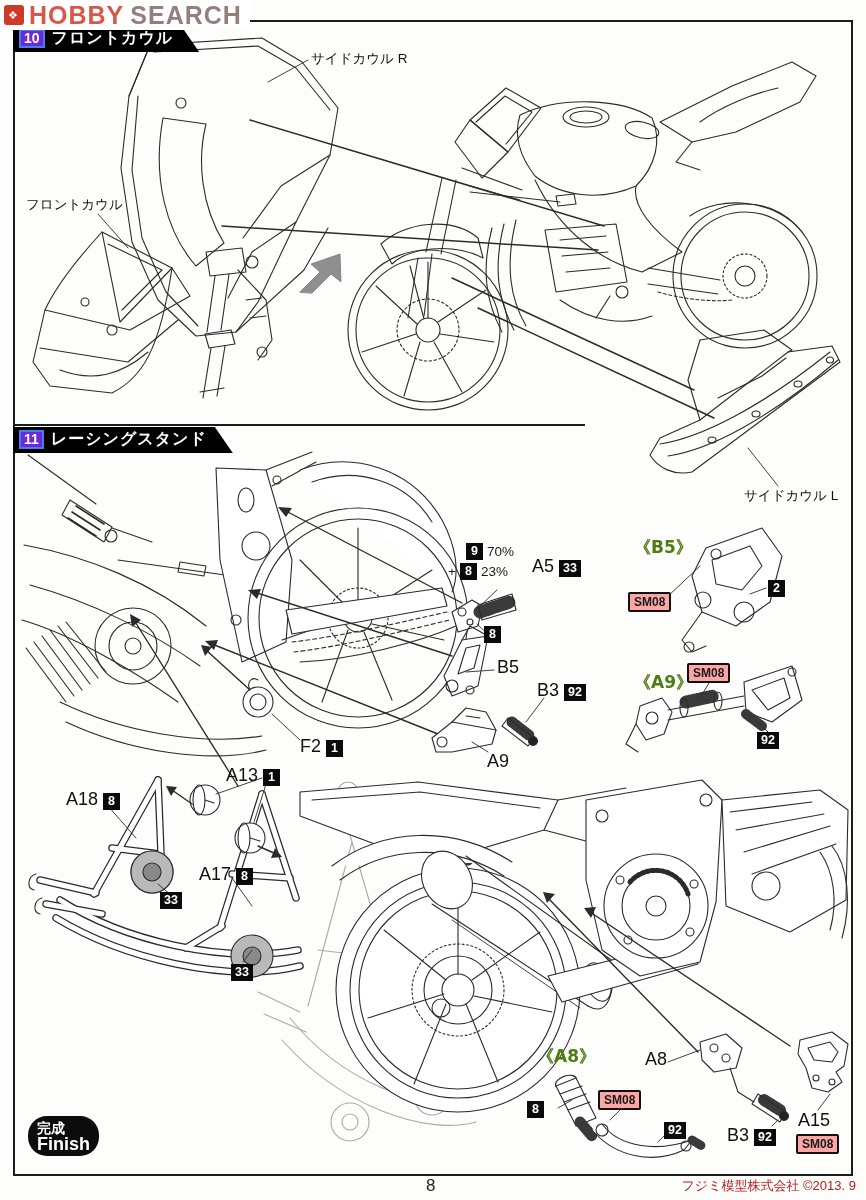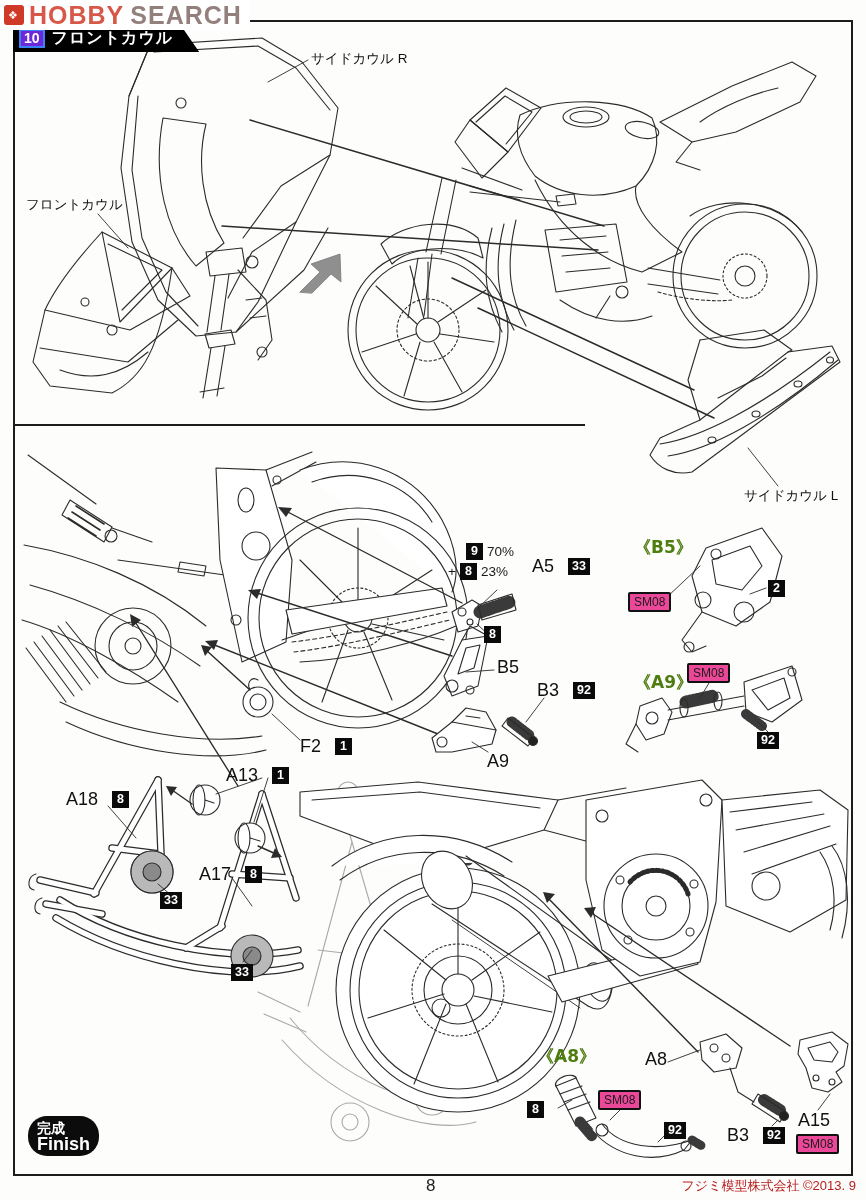--- a/index.html
+++ b/index.html
@@ -18,25 +18,25 @@
   .wm-second{color:rgba(120,95,90,.8);margin-left:6px;}
 
   
   .banner{position:absolute;background:#000;color:#fff;display:flex;align-items:center;gap:7px;
           padding:2px 26px 3px 6px;clip-path:polygon(0 0,calc(100% - 18px) 0,100% 100%,0 100%);z-index:4;}
   .banner .num{border:2px solid #3b82f6;background:#6d28d9;color:#fff;font-weight:bold;font-size:14px;line-height:15px;padding:0 3px;}
   .banner .ttl{font-size:16px;font-weight:bold;letter-spacing:1px;}
 
   
   .jp{position:absolute;font-size:13.5px;color:#111;white-space:nowrap;z-index:3;}
-  .plbl{position:absolute;font-size:18px;color:#111;white-space:nowrap;display:flex;align-items:center;gap:14px;z-index:3;}
+  .plbl{position:absolute;font-size:18px;color:#111;white-space:nowrap;display:flex;align-items:flex-end;gap:5px;z-index:3;}
   .chip{display:inline-block;background:#0a0a0a;color:#fff;font-size:12.5px;font-weight:bold;
         line-height:15px;padding:1px 4px;min-width:9px;text-align:center;}
   .chip.abs{position:absolute;z-index:3;}
-  .decal{display:inline-block;background:#ec4899;border:2px solid #111;font-size:12px;font-weight:normal;
+  .decal{display:inline-block;background:#fca5a5;border:2px solid #111;font-size:12px;font-weight:bold;
          line-height:14px;padding:1px 4px;border-radius:2px;}
   .decal.abs{position:absolute;z-index:3;}
   .subttl{position:absolute;font-size:17px;font-weight:bold;color:#4d7c0f;white-space:nowrap;z-index:3;
           font-family:"DejaVu Sans","Liberation Sans",sans-serif;}
   .mix{position:absolute;font-size:13.5px;z-index:3;}
   .mix .row{display:flex;align-items:center;gap:4px;margin-bottom:3px;}
 
   .finish{position:absolute;background:#0c0c0c;color:#fff;border-radius:7px;padding:4px 9px;z-index:4;}
   .finish .f-jp{font-size:14px;font-weight:bold;line-height:16px;}
   .finish .f-en{font-size:18px;font-weight:bold;line-height:16px;}
@@ -455,20 +455,24 @@
       </div>
     <div class="wm-text">
       <span class="wm-first">HOBBY</span><span class="wm-second">SEARCH</span>
     </div>
   </div>
 
   <div class="banner" style="left:13px;top:26px;">
     <span class="num">10</span>
     <span class="ttl">フロントカウル</span>
   </div>
+  <div class="banner" style="left:13px;top:427px;">
+    <span class="num">11</span>
+    <span class="ttl">レーシングスタンド</span>
+  </div>
 
   <div class="jp" style="left:311px;top:50px;">サイドカウル R</div>
   <div class="jp" style="left:26px;top:196px;">フロントカウル</div>
   <div class="jp" style="left:744px;top:487px;">サイドカウル L</div>
 
   <div class="mix" style="left:448px;top:543px;">
     <div class="row" style="margin-left:18px;">
       <span class="chip">9</span>
       <span>70%</span>
     </div>

